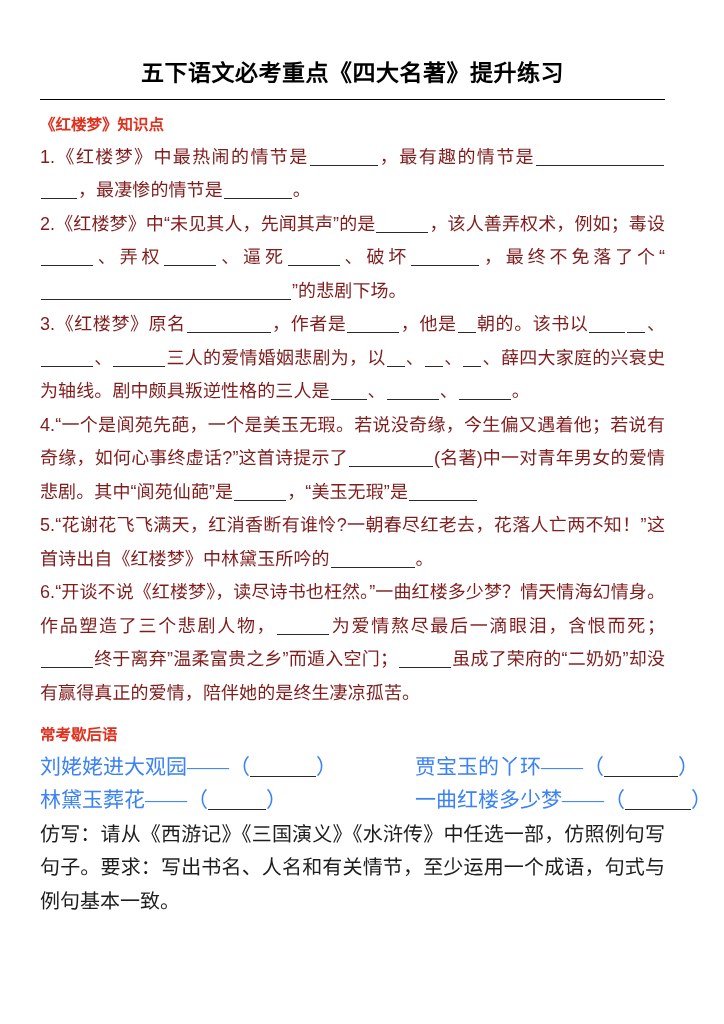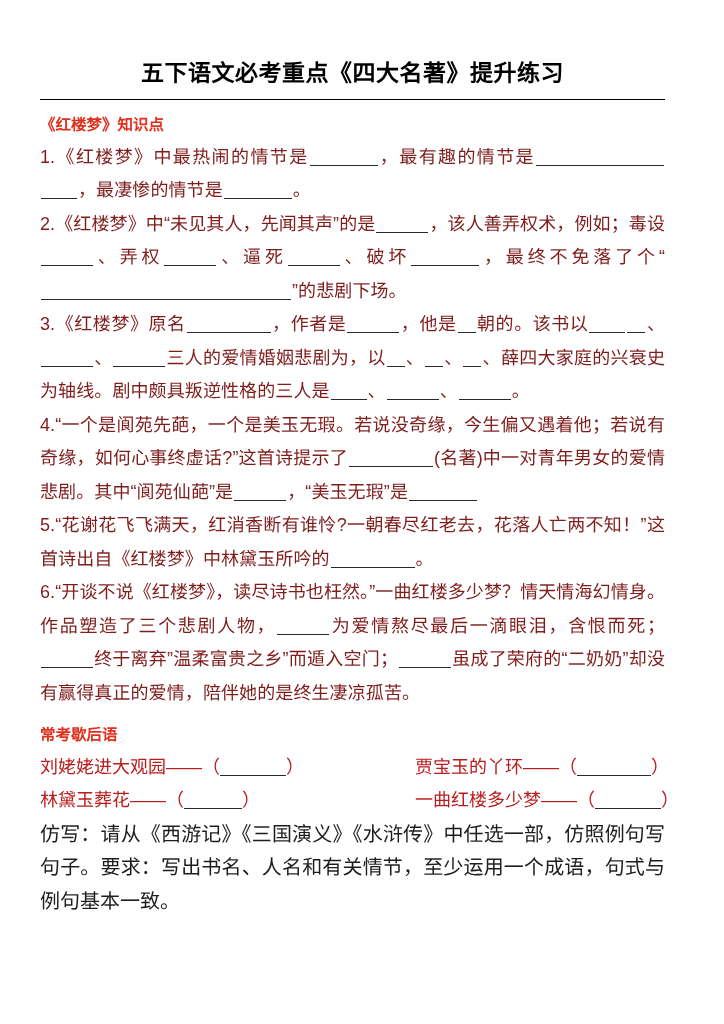--- a/index.html
+++ b/index.html
@@ -78,23 +78,24 @@
   .bl-m   { width: 68px; }
   .bl-l   { width: 84px; }
   .bl-xxl { width: 128px; }
   .bl-huge{ width: 250px; }
 
   
   .xhy-grid {
     display: grid;
     grid-template-columns: 375px auto;
     row-gap: 0;
-    font-size: 18px;
+    font-size: 21px;
     line-height: 33.5px;
-    color: #b91c1c;
+    color: #3b82f6;
+    font-family: Liberation Serif, serif;
   }
   .xhy-item { white-space: nowrap; }
   .xhy-blank {
     display: inline-block;
     border-bottom: 1.3px solid #2a2a2a;
     height: 15px;
     vertical-align: -3px;
   }
   .w-s  { width: 58px; }
   .w-m  { width: 66px; }

